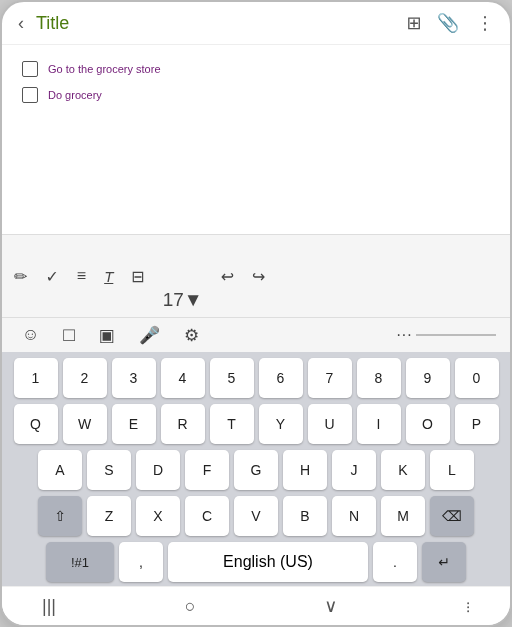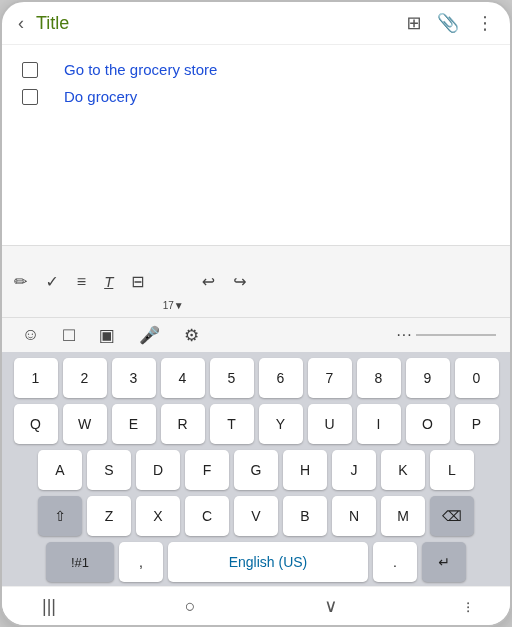--- a/index.html
+++ b/index.html
@@ -56,24 +56,24 @@
 
     
     .note-content {
       flex: 1;
       padding: 16px 20px;
       overflow-y: auto;
     }
     .checklist-item {
       display: flex;
       align-items: center;
-      gap: 26px;
+      gap: 10px;
       margin-bottom: 10px;
-      font-size: 15px;
-      color: #1d4ed8;
+      font-size: 11px;
+      color: #701a75;
     }
     .checkbox {
       width: 16px;
       height: 16px;
       border: 1.5px solid #555;
       border-radius: 2px;
       flex-shrink: 0;
     }
 
     
@@ -84,21 +84,21 @@
       gap: 18px;
       border-top: 1px solid #ddd;
       background: #f5f5f5;
     }
     .toolbar1-icon {
       font-size: 16px;
       color: #444;
       cursor: pointer;
     }
     .toolbar1-badge {
-      font-size: 10px;
+      font-size: 19px;
       color: #444;
       display: flex;
       align-items: center;
       gap: 2px;
       cursor: pointer;
       margin-top: 48px;
     }
 
     
     .toolbar2 {
@@ -163,22 +163,22 @@
       max-width: 44px;
     }
     .key.wide {
       flex: 1.8;
       max-width: 68px;
       font-size: 13px;
     }
     .key.space {
       flex: 4;
       max-width: 200px;
-      font-size: 14px;
-      color: #0369a1;
+      font-size: 16px;
+      color: #000000;
     }
     .key.dark {
       background: #aeb2bc;
       color: #222;
     }
     .key.action {
       background: #aeb2bc;
     }
 
     

